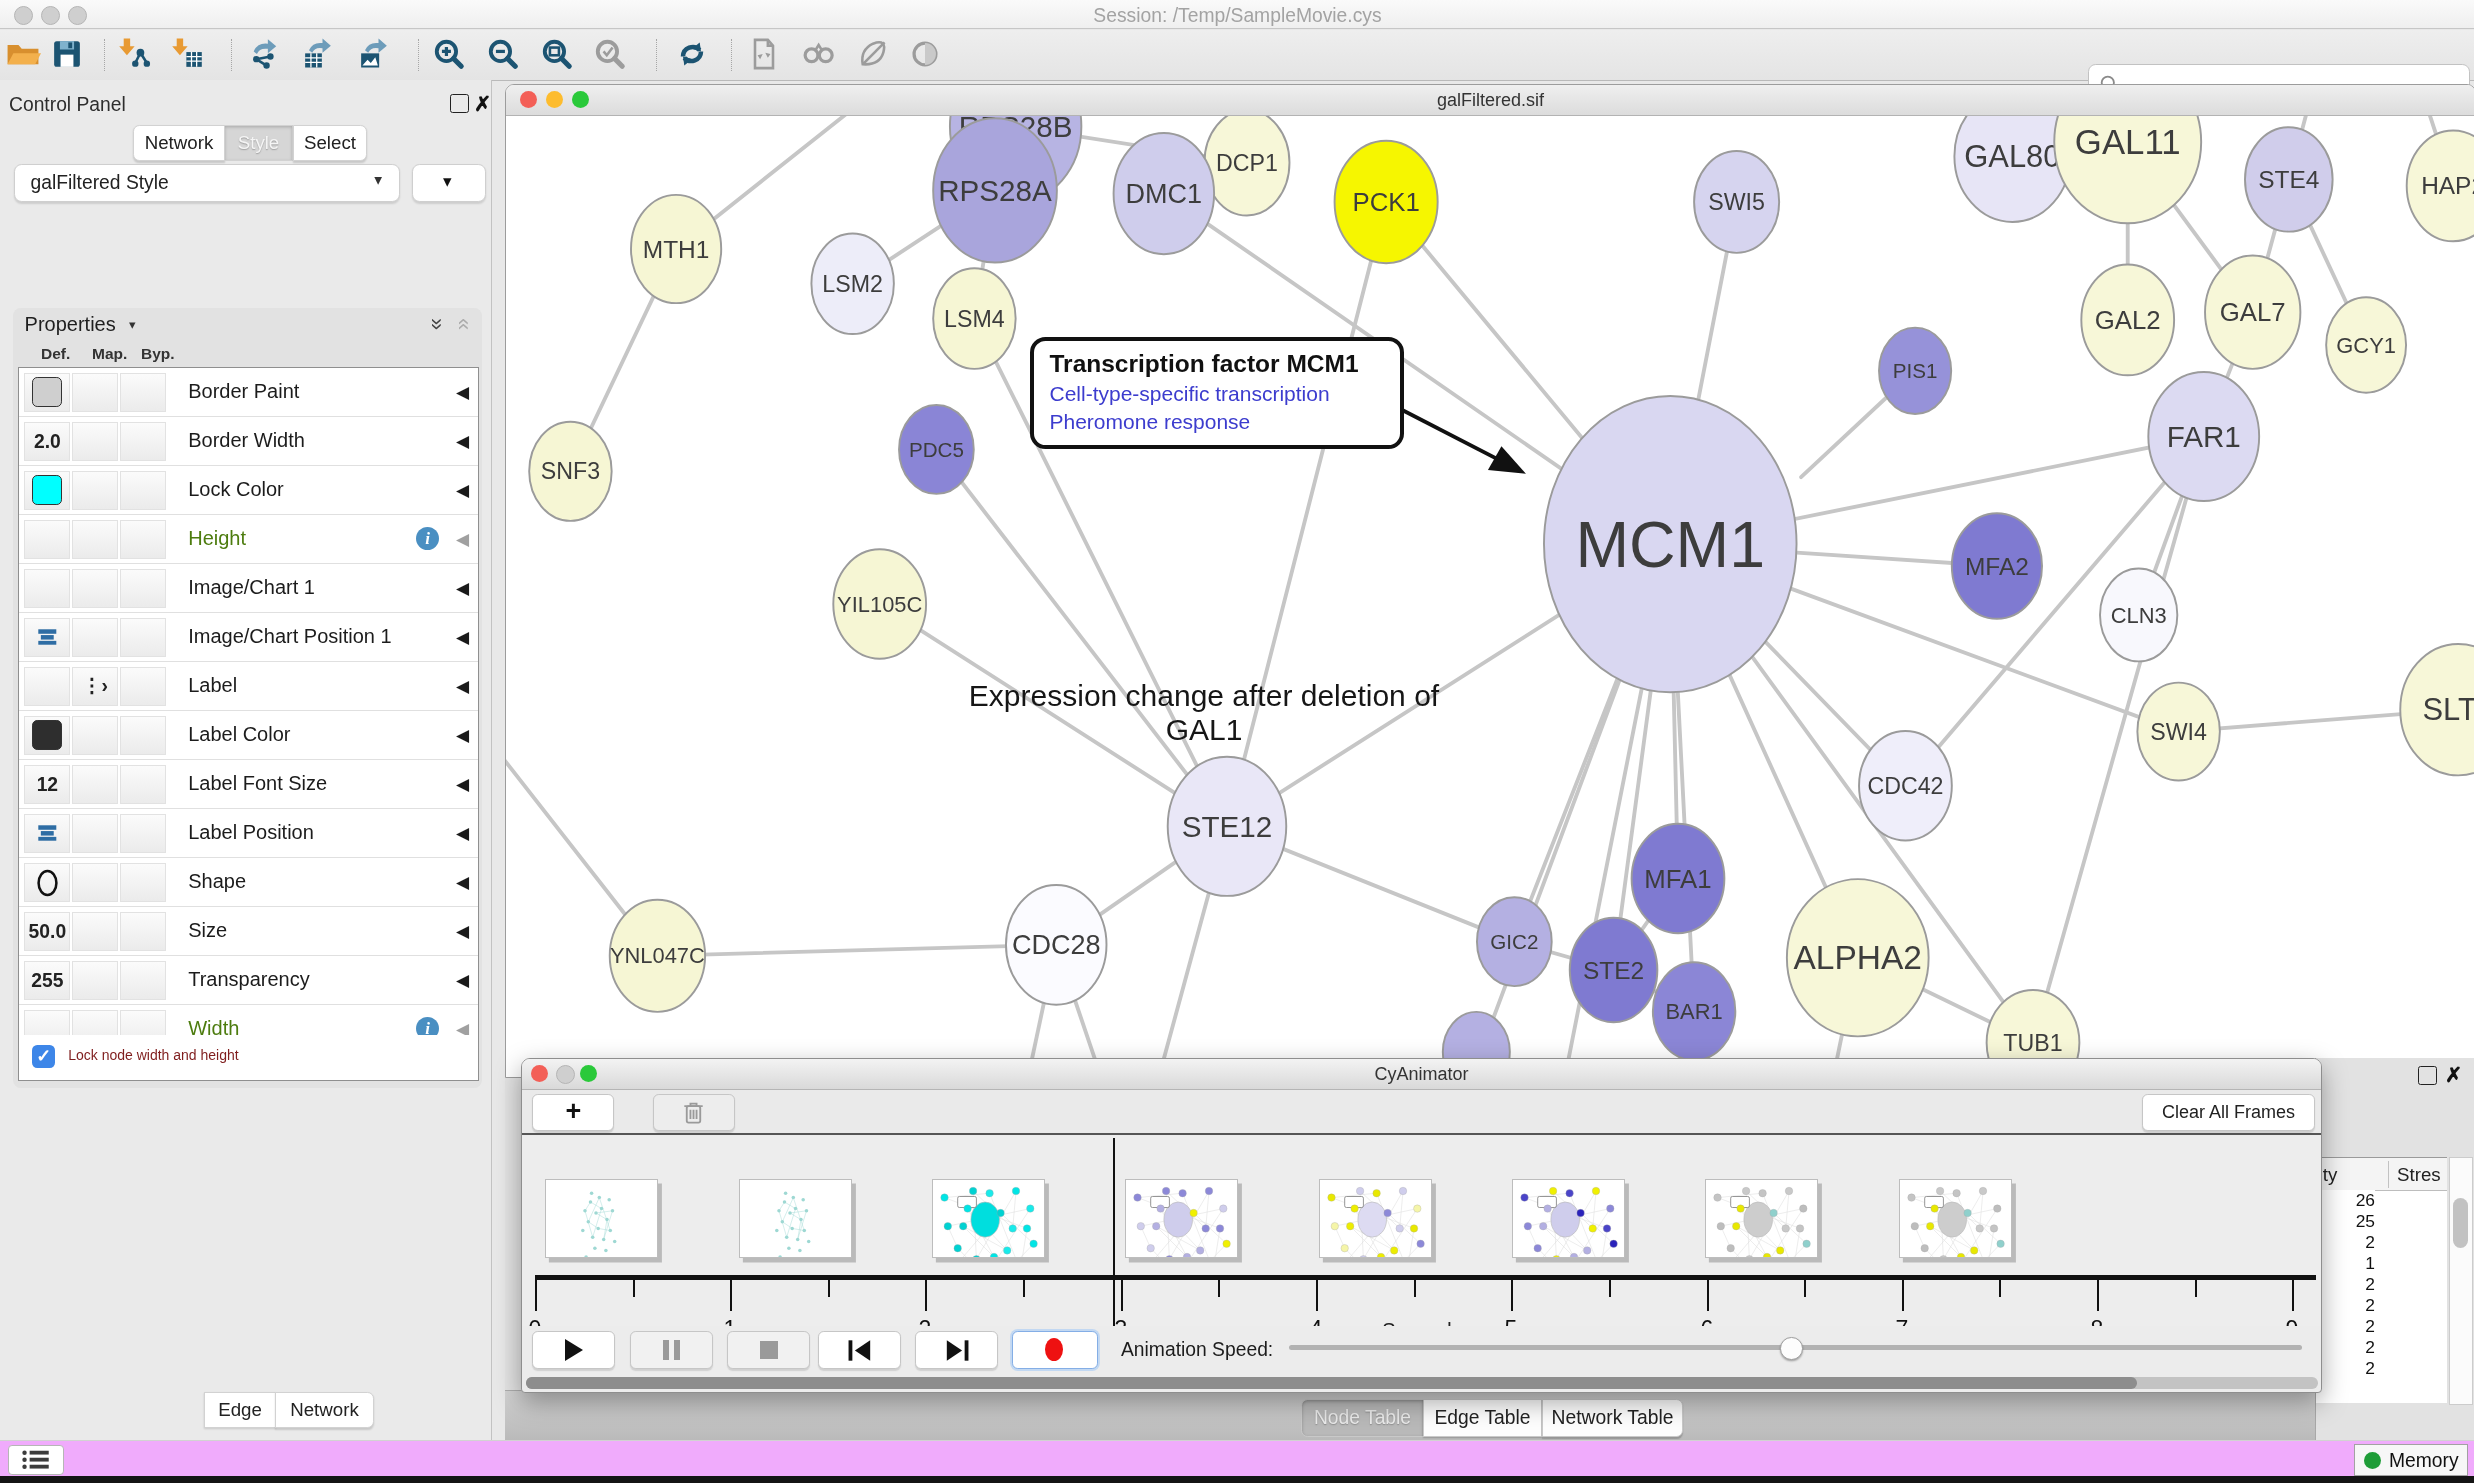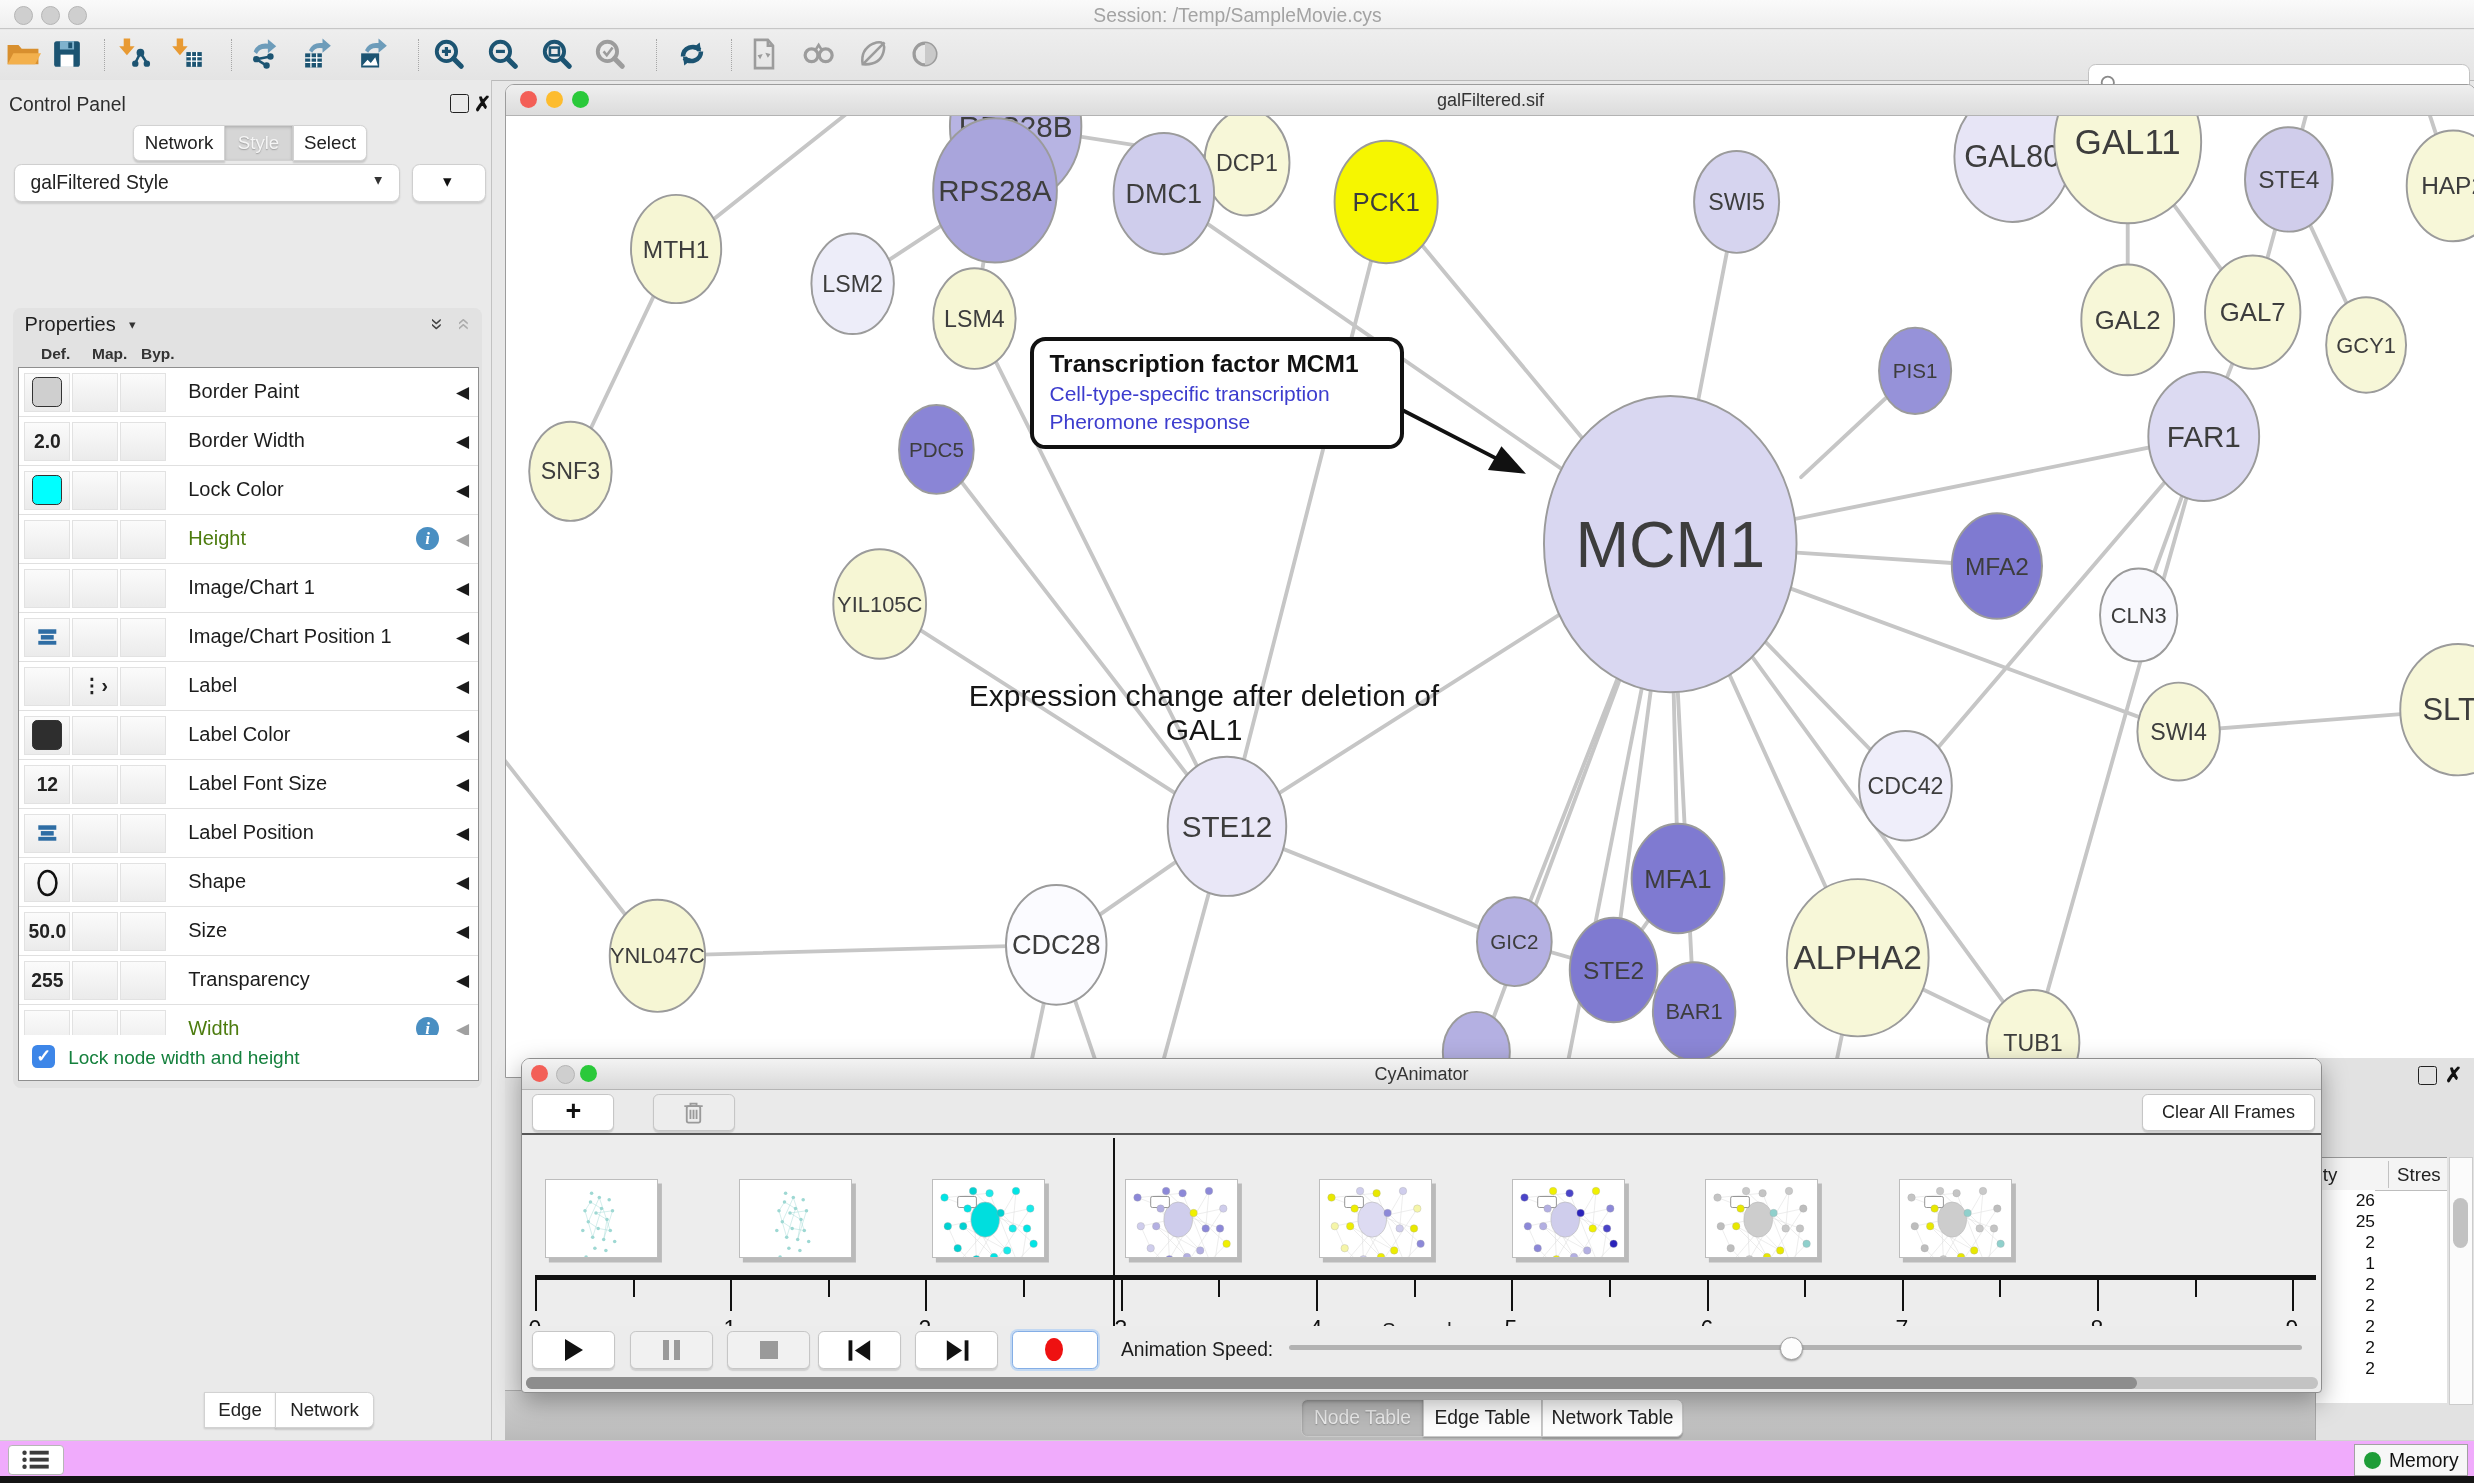--- a/index.html
+++ b/index.html
@@ -382,21 +382,21 @@
             <div class="pcell" style="left:5.2px;"></div>
             <div class="pcell" style="left:53px;"></div>
             <div class="pcell" style="left:101px;"></div>
             <span class="plabel muted">Width</span>
             <span class="pinfo">i</span>
             <span class="parrow muted">◀</span>
           </div>
         </div>
       <div class="lockrow" id="lock-row" style="top: 727px;">
         <span class="checkbox">✓</span>
-        <span style="position:absolute;left:49px;top:11.6px;font-size:19px;color:#15803d;">Lock node width and height</span>
+        <span style="position:absolute;left:49px;top:11.6px;font-size:14px;color:#7f1d1d;">Lock node width and height</span>
       </div>
     </div>
     <div id="cp-bottom-tabs">
         <div class="seg pressed" style="left:133px;top:1361px;width:70px;border-radius:6.4px 0 0 6.4px;">Node</div>
         <div class="seg" style="left:204px;top:1312px;width:70px;border-radius:0;">Edge</div>
         <div class="seg" style="left:275px;top:1312px;width:97px;border-radius:0 6.4px 6.4px 0;">Network</div>
       </div>
   </div>
 
   <div class="tablepanel">

